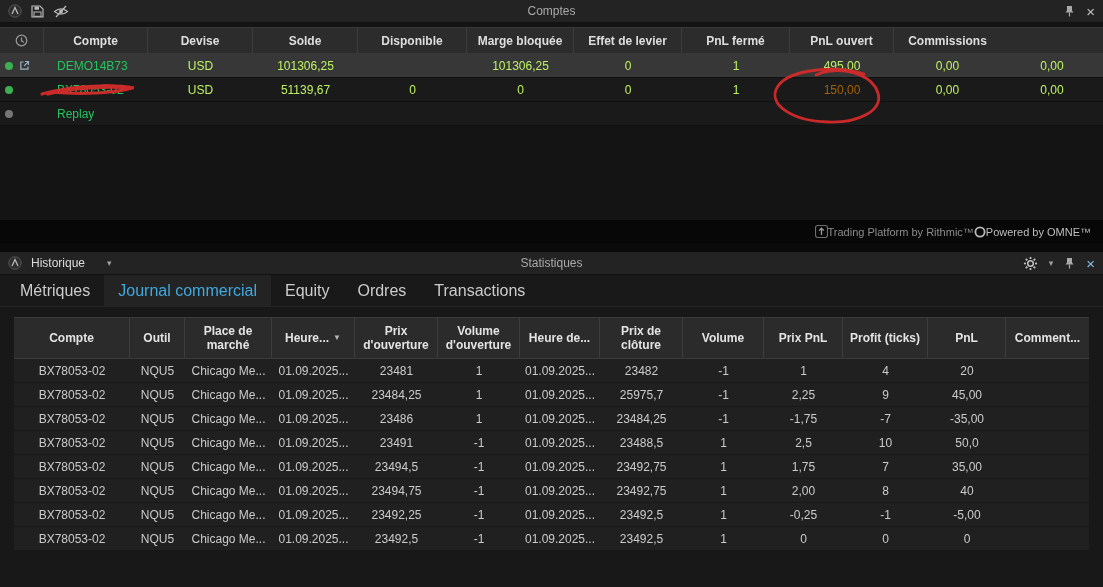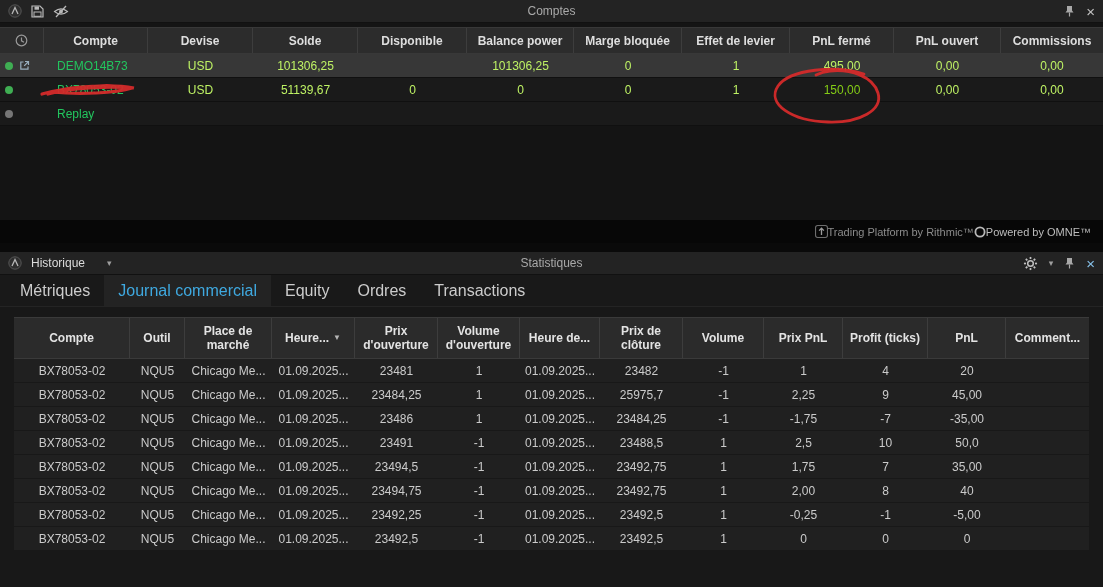--- a/index.html
+++ b/index.html
@@ -98,21 +98,20 @@
         <svg width="13" height="13" viewBox="0 0 13 13">
             <circle cx="6.5" cy="6.5" r="5.3" fill="none" stroke="#9a9a9a" stroke-width="1.2"></circle>
             <path d="M6.5 3.5 V6.8 L9 8.2" fill="none" stroke="#9a9a9a" stroke-width="1.2"></path>
           </svg>
       </div>
 
     <div class="hcell">Compte</div>
         <div class="hcell">Devise</div>
         <div class="hcell">Solde</div>
         <div class="hcell">Disponible</div>
-        <div class="hcell">Balance power</div>
         <div class="hcell">Marge bloquée</div>
         <div class="hcell">Effet de levier</div>
         <div class="hcell">PnL fermé</div>
         <div class="hcell">PnL ouvert</div>
         <div class="hcell">Commissions</div>
       </div>
 
     <div>
         <div class="acc-grid acc-row selected">
           <div class="cell icell">
@@ -139,21 +138,21 @@
           <div class="cell icell">
             <span class="dot" style="background:#3fae53"></span>
           </div>
           <div class="cell left">BX78053-02</div>
           <div class="cell">USD</div>
           <div class="cell">51139,67</div>
           <div class="cell">0</div>
           <div class="cell">0</div>
           <div class="cell">0</div>
           <div class="cell">1</div>
-          <div class="cell" style="color:#84cc16">150,00</div>
+          <div class="cell" style="color:#a16207">150,00</div>
           <div class="cell">0,00</div>
           <div class="cell">0,00</div>
         </div>
         <div class="acc-grid acc-row">
           <div class="cell icell">
             <span class="dot" style="background:#767676"></span>
           </div>
           <div class="cell left">Replay</div>
           <div class="cell"></div>
           <div class="cell"></div>

